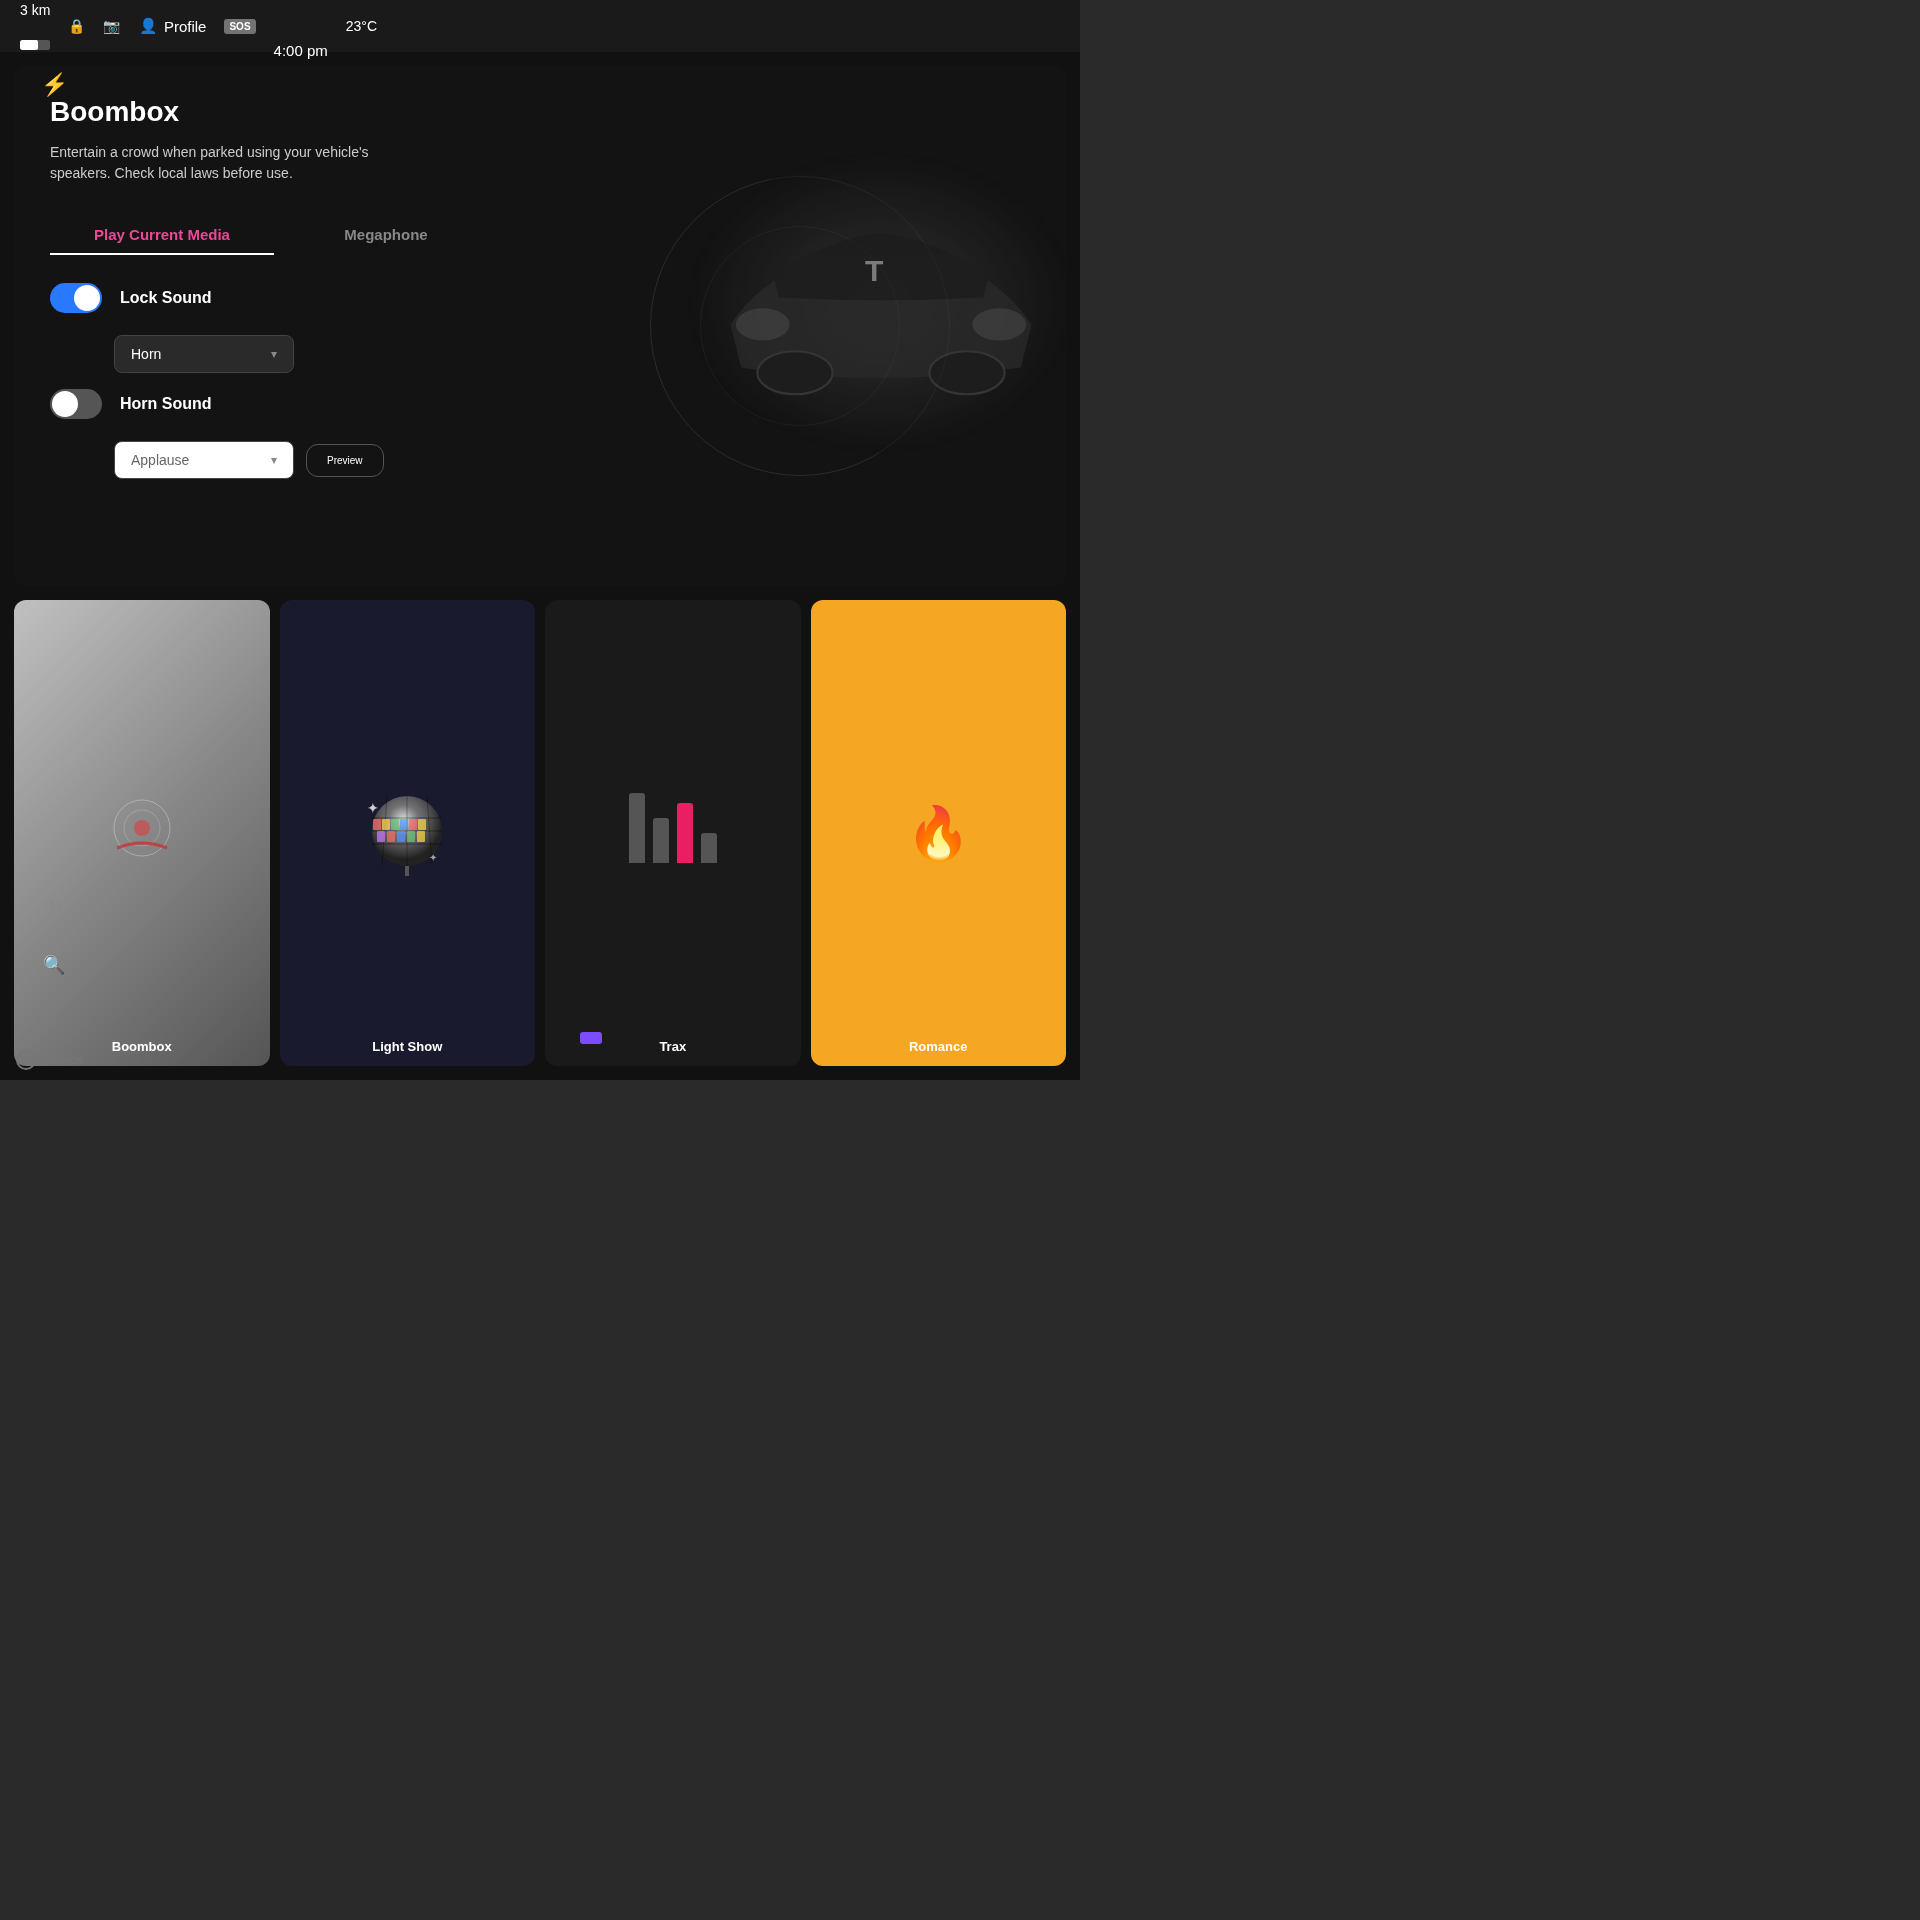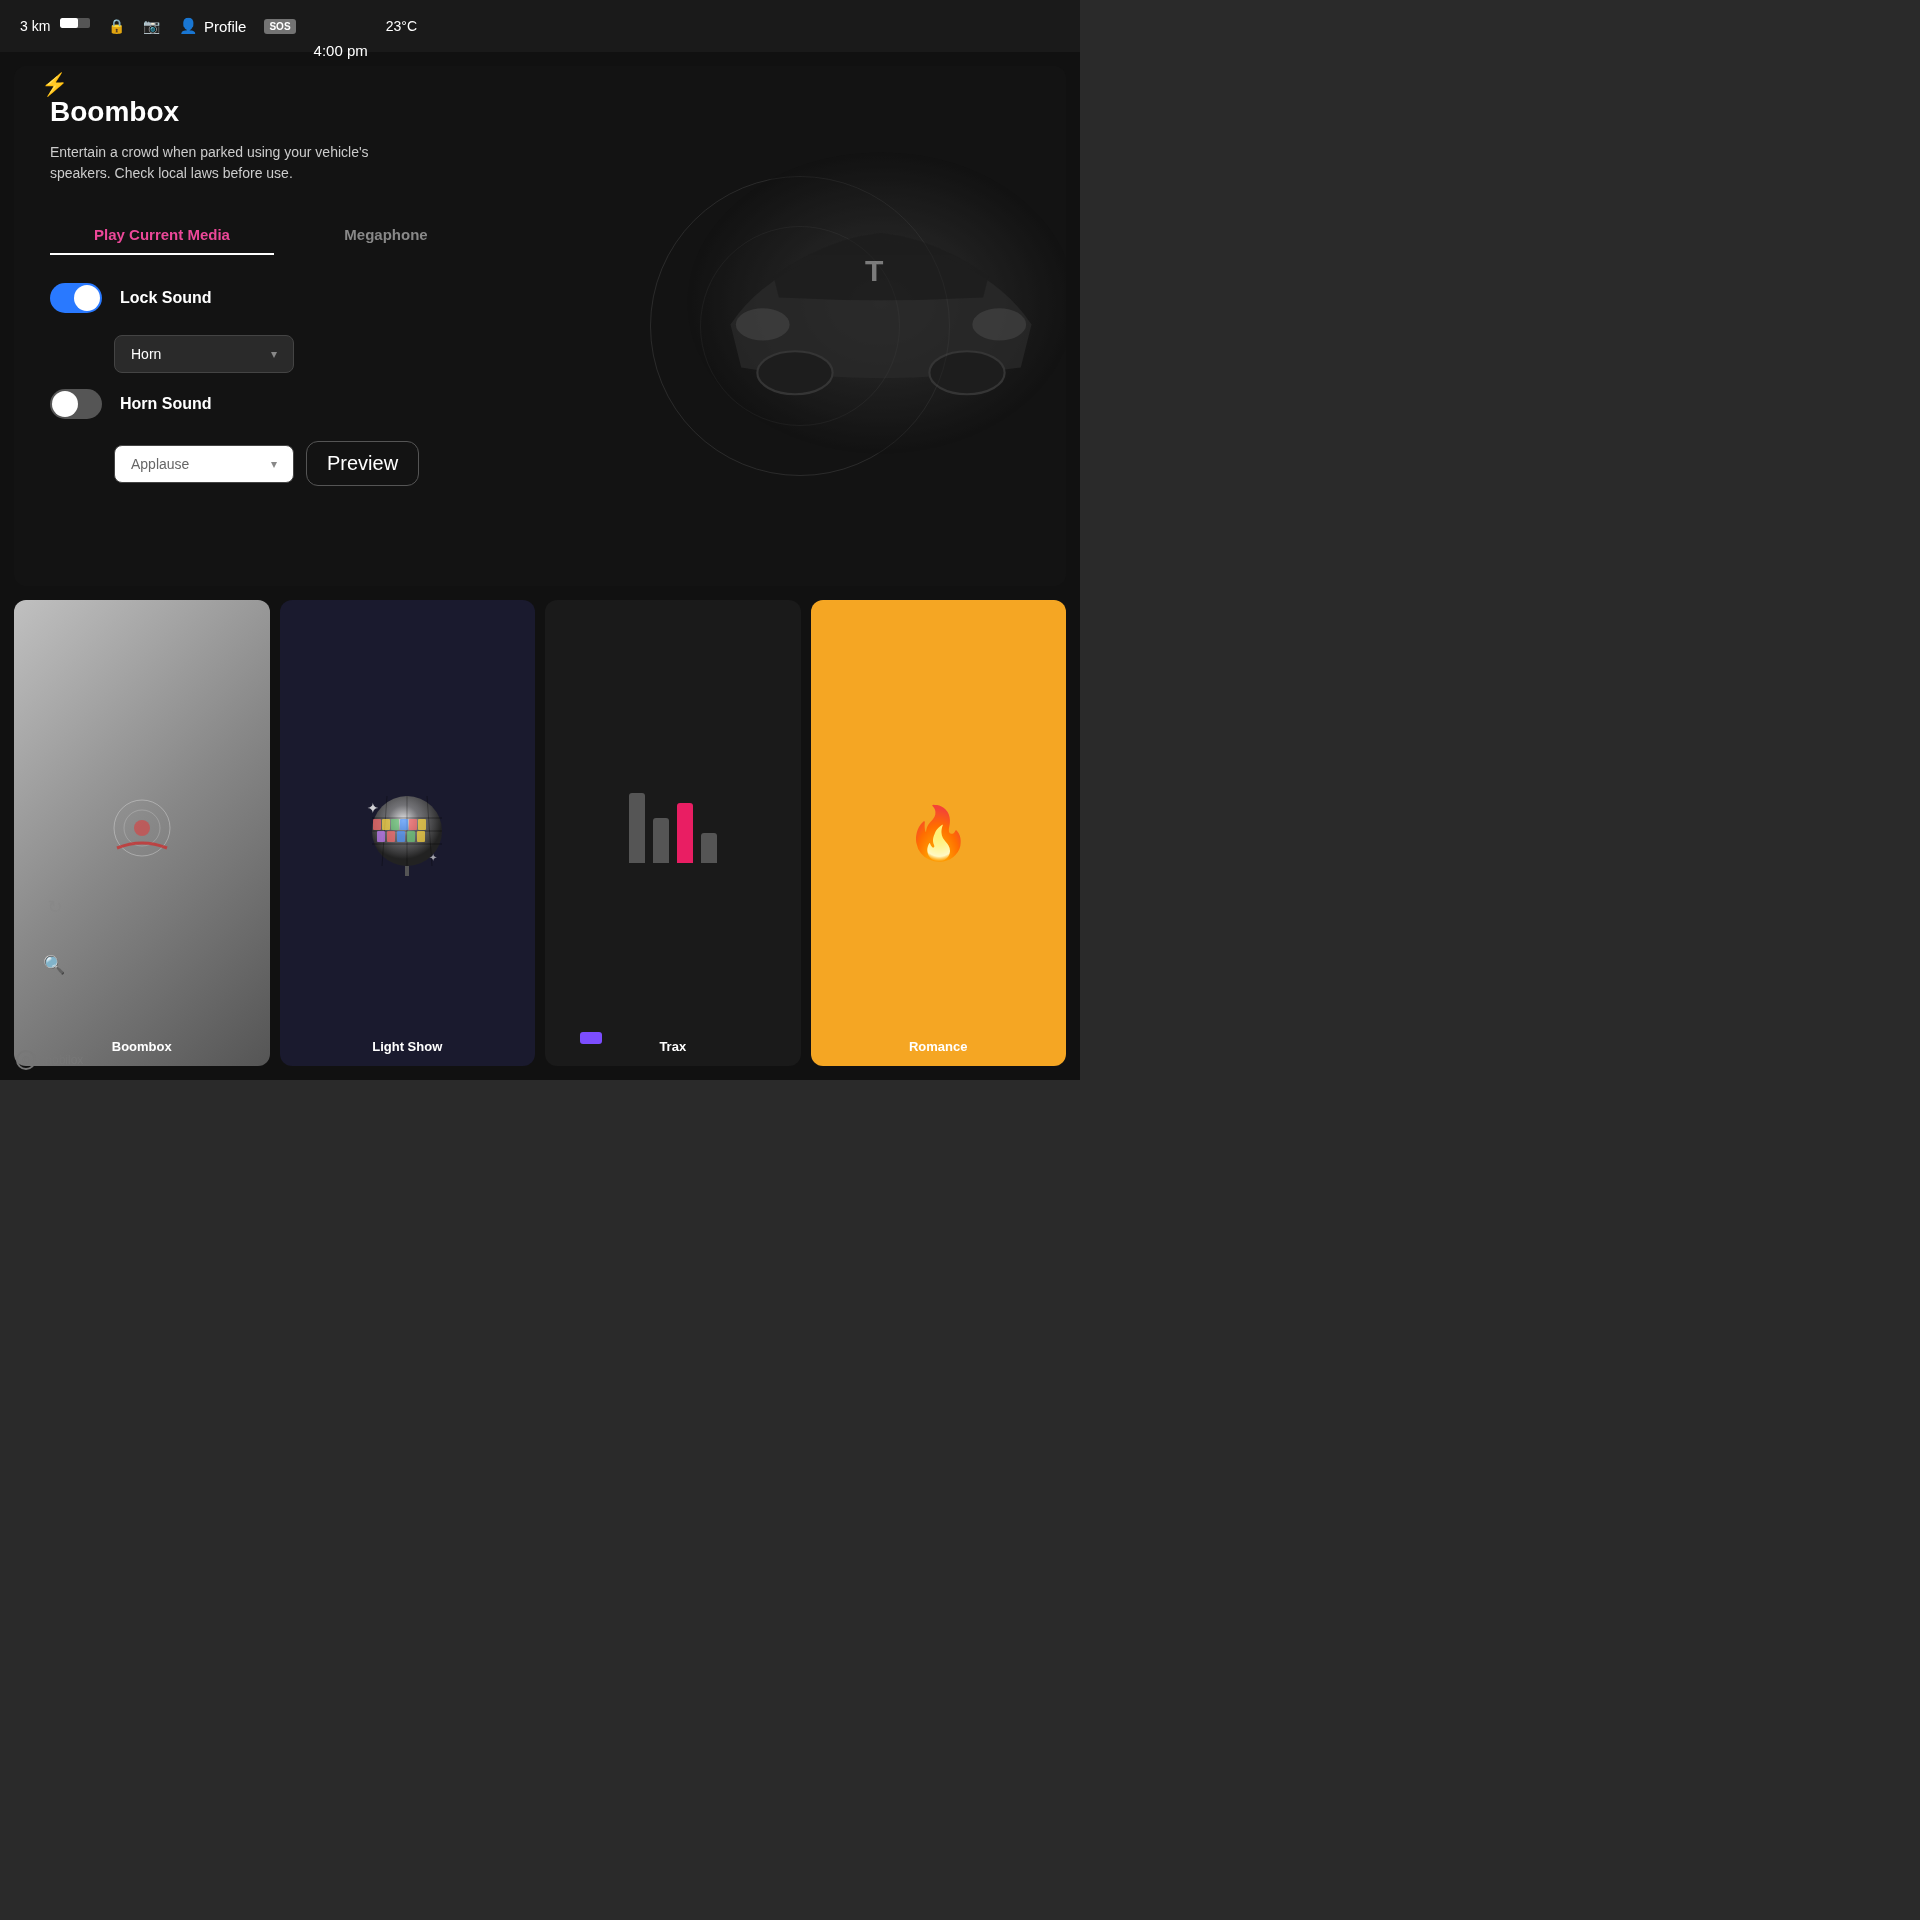--- a/index.html
+++ b/index.html
@@ -20,22 +20,24 @@
       align-items: center;
       padding: 0 20px;
       gap: 18px;
       color: #fff;
       font-size: 15px;
       position: relative;
       z-index: 10;
     }
     .status-bar .distance {
       display: flex;
-      gap: 10px;
+      align-items: center;
+      gap: 22px;
       font-size: 14px;
+      flex-direction: column;
     }
     .battery-bar {
       width: 30px;
       height: 10px;
       background: #555;
       border-radius: 2px;
       overflow: hidden;
     }
     .battery-fill {
       width: 60%;
@@ -205,21 +207,21 @@
       font-size: 12px;
       color: #888;
     }
 
     .preview-btn {
       background: transparent;
       border: 1px solid #555;
       border-radius: 12px;
       color: #fff;
       padding: 10px 20px;
-      font-size: 20px;
+      font-size: 10px;
       cursor: pointer;
     }
 
     
     .boombox-car-area {
       flex: 1;
       position: relative;
       overflow: hidden;
     }
 

